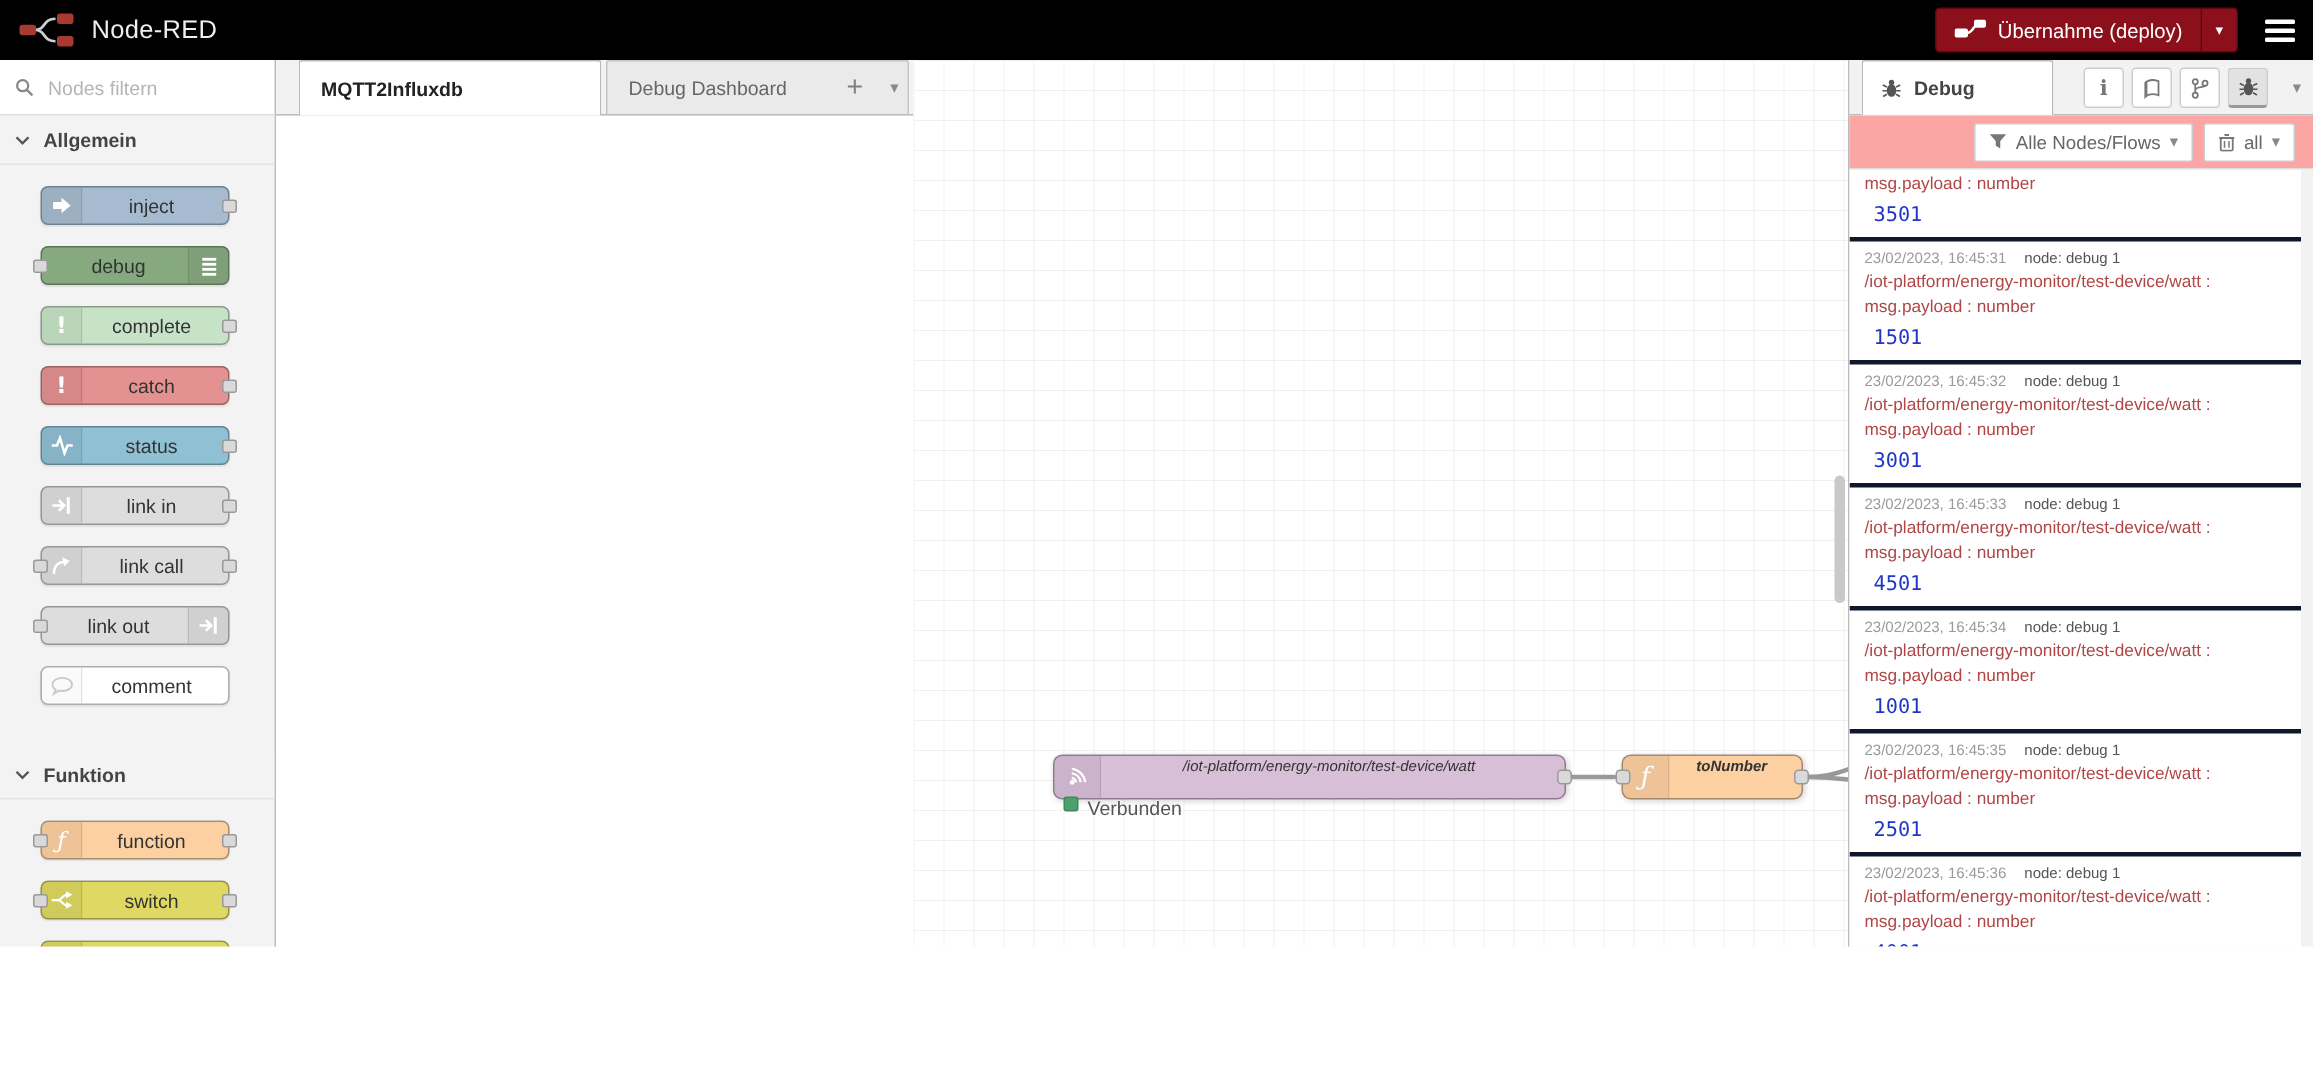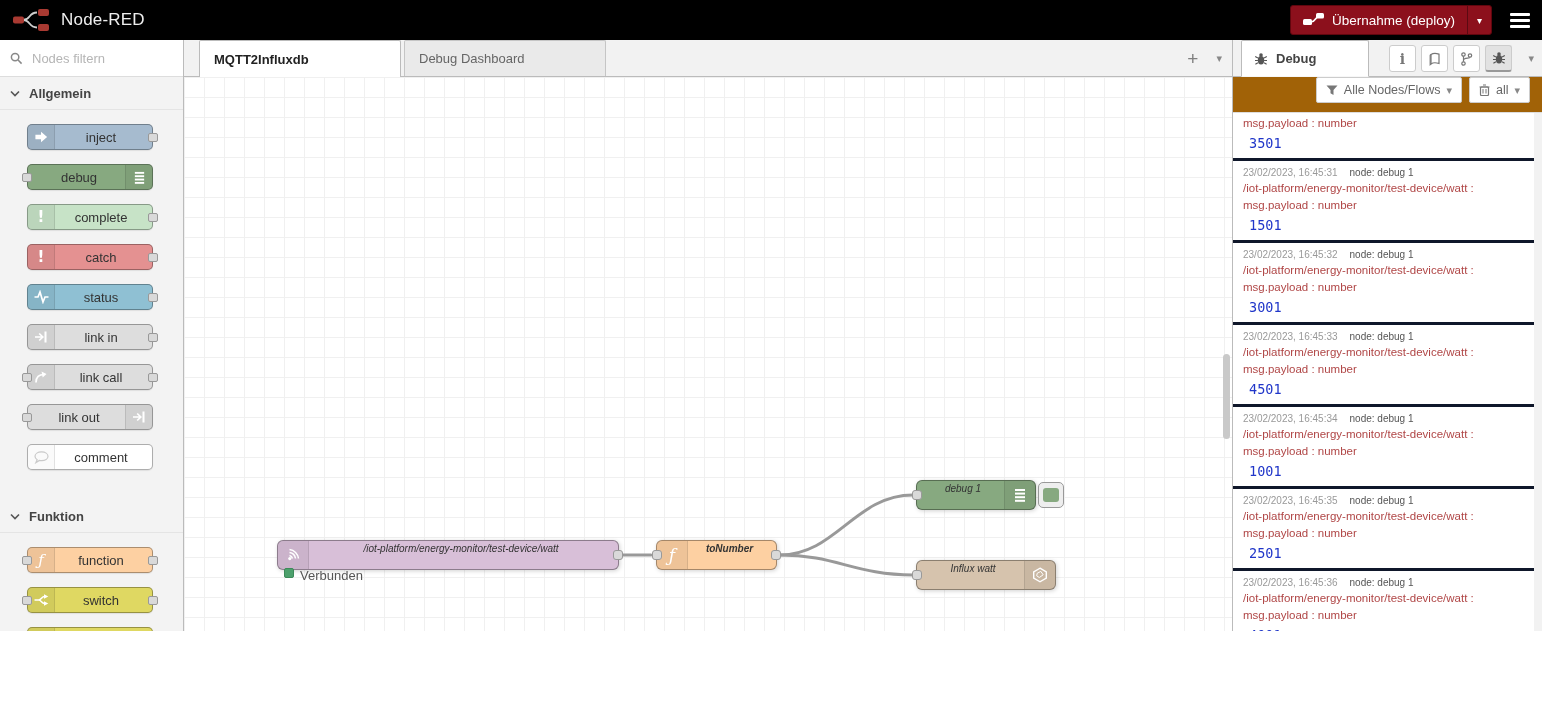--- a/index.html
+++ b/index.html
@@ -34,21 +34,21 @@
   .pnode.icon-right .picon{left:auto;right:0;border-right:none;border-left:1px solid rgba(0,0,0,.1);border-radius:0 4px 4px 0;}
   .plabel{position:absolute;left:26px;right:4px;top:0;bottom:0;display:flex;align-items:center;justify-content:center;font-size:13px;color:#333;}
   .pnode.icon-right .plabel{left:4px;right:26px;}
   .pnode.no-icon-shade .picon{background:rgba(0,0,0,.02);}
   .port{position:absolute;width:10px;height:9px;background:#d9d9d9;border:1px solid #999;border-radius:2px;top:8px;box-sizing:border-box;}
   .port-right{right:-6px;}
   .port-left{left:-6px;}
   .fn-glyph{color:#fff;font-family:"DejaVu Serif",serif;font-style:italic;font-size:15px;line-height:1;}
   .excl-glyph{color:#fff;font-weight:bold;font-size:15px;line-height:1;font-family:"DejaVu Sans",sans-serif;}
   
-  #workspace{flex:1;display:flex;flex-direction:column;min-width:0;}
+  #workspace{flex:1;display:flex;min-width:0;}
   #tabbar{height:37px;background:#f2f2f2;border-bottom:1px solid #bbb;display:flex;align-items:flex-end;box-sizing:border-box;position:relative;}
   .tabs-wrap{display:flex;align-items:flex-end;height:100%;padding-left:15px;}
   .flow-tab{width:202px;height:36px;box-sizing:border-box;background:#eaeaea;border:1px solid #c5c5c5;border-bottom:none;display:flex;align-items:center;padding:0 14px;font-size:13px;color:#666;margin-right:3px;cursor:pointer;border-radius:2px 2px 0 0;}
   .flow-tab.active{background:#fff;border-color:#bbb;color:#222;font-weight:bold;height:37px;margin-bottom:-1px;}
   .tabbar-actions{position:absolute;right:10px;top:0;height:36px;display:flex;align-items:center;gap:18px;}
   .tab-plus{font-size:19px;color:#808080;cursor:pointer;line-height:1;}
   .caret{font-size:11px;color:#888;cursor:pointer;}
   
   #canvas{flex:1;position:relative;background:#fff;overflow:hidden;
     background-image:linear-gradient(#f0f0f0 1px,transparent 1px),linear-gradient(90deg,#f0f0f0 1px,transparent 1px);
@@ -70,21 +70,21 @@
   .canvas-vscroll{position:absolute;right:2px;top:277px;width:7px;height:85px;background:#c9c9c9;border-radius:4px;}
   
   #debug-panel{width:310px;flex:none;border-left:1px solid #bbb;display:flex;flex-direction:column;background:#f7f7f7;box-sizing:border-box;}
   #debug-tabrow{height:37px;background:#f2f2f2;border-bottom:1px solid #bbb;display:flex;align-items:flex-end;box-sizing:border-box;position:relative;}
   .sidebar-tab{height:37px;margin-bottom:-1px;margin-left:8px;width:128px;background:#fff;border:1px solid #bbb;border-bottom:1px solid #f7f7f7;box-sizing:border-box;display:flex;align-items:center;gap:8px;padding:0 12px;font-weight:bold;color:#444;border-radius:2px 2px 0 0;cursor:pointer;}
   .sidebar-btns{position:absolute;right:30px;top:5px;display:flex;gap:5px;}
   .sq-btn{width:27px;height:27px;background:#fff;border:1px solid #ccc;border-radius:3px;display:flex;align-items:center;justify-content:center;cursor:pointer;box-sizing:border-box;color:#777;}
   .sq-btn.active{background:#e2e2e2;border-bottom:2px solid #999;}
   .info-glyph{font-family:"DejaVu Serif",serif;font-weight:bold;font-size:14px;color:#777;}
   .sidebar-caret{position:absolute;right:8px;top:12px;}
-  #debug-toolbar{height:36px;border-bottom:1px solid #ddd;display:flex;align-items:flex-start;justify-content:flex-end;gap:7px;padding-right:12px;background:#a16207;box-sizing:border-box;}
+  #debug-toolbar{height:36px;border-bottom:1px solid #ddd;display:flex;align-items:center;justify-content:flex-end;gap:7px;padding-right:12px;background:#fca5a5;box-sizing:border-box;}
   .tool-btn{height:26px;background:#fff;border:1px solid #ccc;border-radius:2px;display:flex;align-items:center;gap:6px;padding:0 9px;font-size:12.5px;color:#666;cursor:pointer;box-sizing:border-box;}
   #debug-messages{flex:1;background:#fff;overflow:hidden;position:relative;padding-right:8px;}
   .msg-scroll-gutter{position:absolute;right:0;top:0;bottom:0;width:8px;background:#f2f2f2;}
   .dmsg{border-bottom:3px solid #0f172a;padding:6px 10px 7px 10px;}
   .dmsg .meta{font-size:10px;color:#999;margin-bottom:4px;}
   .dmsg .meta .mnode{color:#555;margin-left:12px;}
   .dmsg .mtopic{font-size:11.5px;color:#b04646;margin-bottom:5px;}
   .dmsg .mptype{font-size:11.5px;color:#b04646;margin-bottom:5px;}
   .dmsg .mvalue{font-family:"DejaVu Sans Mono",monospace;font-size:13.5px;color:#2036c9;padding-left:6px;margin-top:6px;}
   .dmsg.partial{padding-top:4px;}

